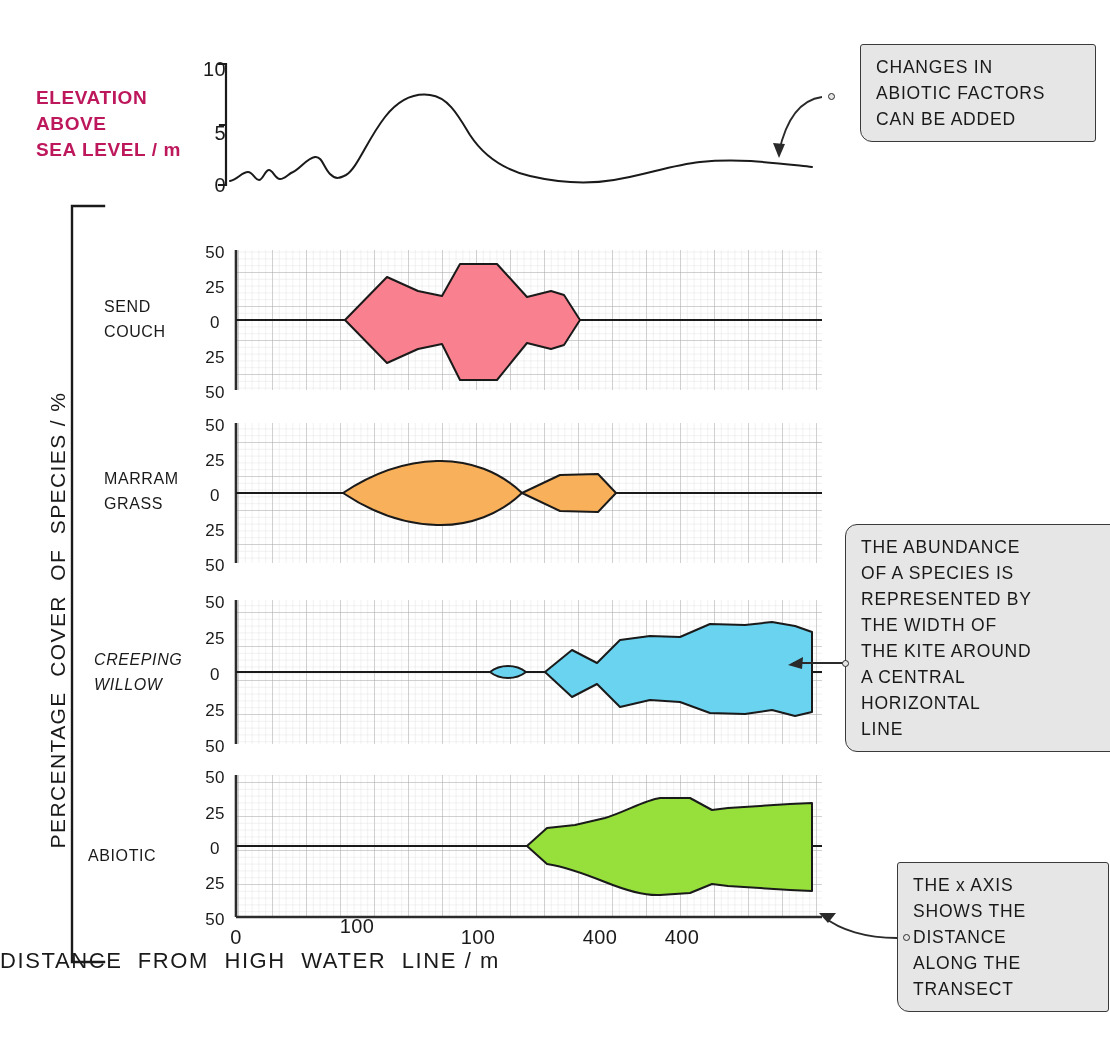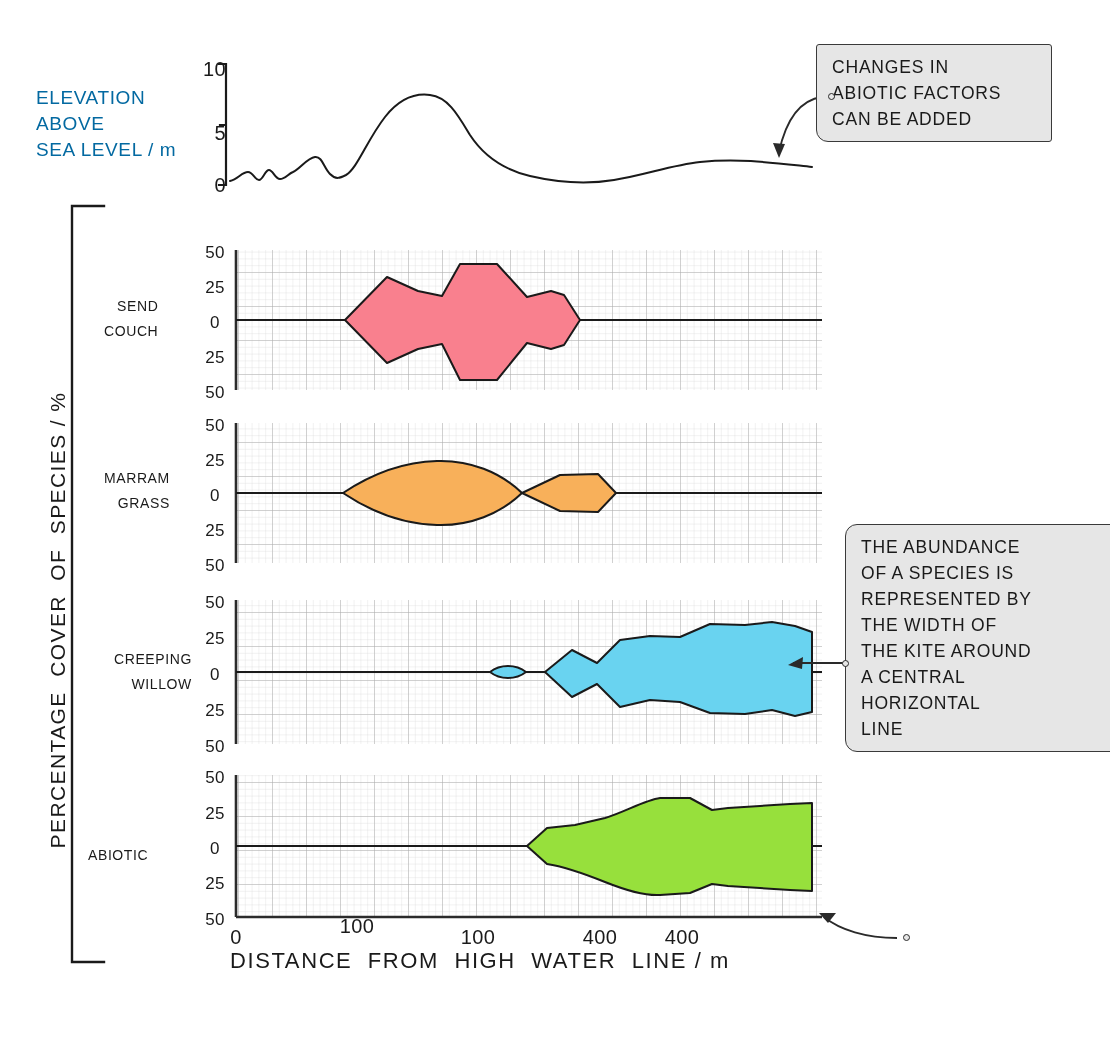--- a/index.html
+++ b/index.html
@@ -12,55 +12,56 @@
     width:1110px;
     height:1058px;
     background:#ffffff;
     overflow:hidden;
   }
   .svg-layer{position:absolute;left:0;top:0;width:1110px;height:1058px;}
 
   
   .txt{
     position:absolute;
-    color:#0369a1;
+    color:#be185d;
     letter-spacing:0.6px;
     white-space:pre;
+    font-weight:bold;
   }
   .elev-label{
     left:36px; top:85px;
     font-size:19px;
     line-height:26px;
   }
   .yaxis-title{
     position:absolute;
     left:-272px;
     top:608px;
     width:660px;
     text-align:center;
     transform:rotate(-90deg);
     font-size:21px;
     letter-spacing:1.4px;
     color:#1a1a1a;
     white-space:pre;
   }
   .species-label{
     position:absolute;
-    font-size:14px;
+    font-size:16px;
     line-height:25px;
     color:#1a1a1a;
     letter-spacing:0.6px;
     white-space:pre;
-    text-align:right;
+    text-align:left;
   }
   .xaxis-title{
     position:absolute;
     left:0; top:948px;
     width:960px;
-    text-align:center;
+    text-align:left;
     font-size:22px;
     letter-spacing:1.6px;
     color:#1a1a1a;
     white-space:pre;
   }
   .copyright{
     position:absolute;
     left:0; top:1004px;
     width:960px;
     text-align:center;
@@ -87,21 +88,21 @@
     background:#e6e6e6;
     border:1.6px solid #3a3a3a;
     box-sizing:border-box;
     color:#1a1a1a;
     font-size:17.5px;
     line-height:26px;
     letter-spacing:0.8px;
     padding:9px 13px 9px 15px;
     white-space:pre-line;
   }
-  .callout.c1{ left:816px; top:44px; width:236px;
+  .callout.c1{ left:860px; top:44px; width:236px;
     border-radius:3px 3px 3px 12px; }
   .callout.c2{ left:845px; top:524px; width:296px;
     border-radius:12px 3px 3px 12px; }
   .callout.c3{ left:897px; top:862px; width:212px;
     border-radius:3px 3px 3px 12px; }
 
   .anchor-dot{
     position:absolute;
     width:7px;height:7px;
     border:1.4px solid #2a2a2a;
@@ -121,21 +122,21 @@
 
   <div class="yaxis-title">PERCENTAGE  COVER  OF  SPECIES / %</div>
 
   <div class="xaxis-title">DISTANCE  FROM  HIGH  WATER  LINE / m</div>
 
 
   <div class="species-label" style="left:104px;top:294px;">SEND
 COUCH</div>
   <div class="species-label" style="left:104px;top:466px;">MARRAM
 GRASS</div>
-  <div class="species-label" style="left:114px;top:647px;">CREEPING
+  <div class="species-label" style="left:94px;top:647px;font-style:italic;">CREEPING
 WILLOW</div>
   <div class="species-label" style="left:88px;top:843px;">ABIOTIC</div>
 
   <div class="tick tick-elev" style="left:196px;top:58px;">10</div>
   <div class="tick tick-elev" style="left:196px;top:122px;">5</div>
   <div class="tick tick-elev" style="left:196px;top:174px;">0</div>
 
   <div class="tick tick-y" style="left:200px;top:243px;">50</div>
   <div class="tick tick-y" style="left:200px;top:278px;">25</div>
   <div class="tick tick-y" style="left:200px;top:313px;">0</div>
@@ -280,15 +281,20 @@
   <div class="callout c2">THE ABUNDANCE
 OF A SPECIES IS
 REPRESENTED  BY
 THE  WIDTH OF
 THE KITE AROUND
 A CENTRAL
 HORIZONTAL
 LINE</div>
   <div class="anchor-dot" style="left:842px;top:660px;"></div>
 
+  <div class="callout c3">THE x AXIS
+SHOWS THE
+DISTANCE
+ALONG  THE
+TRANSECT</div>
   <div class="anchor-dot" style="left:903px;top:934px;"></div>
 
 </div>
 
 </body></html>

